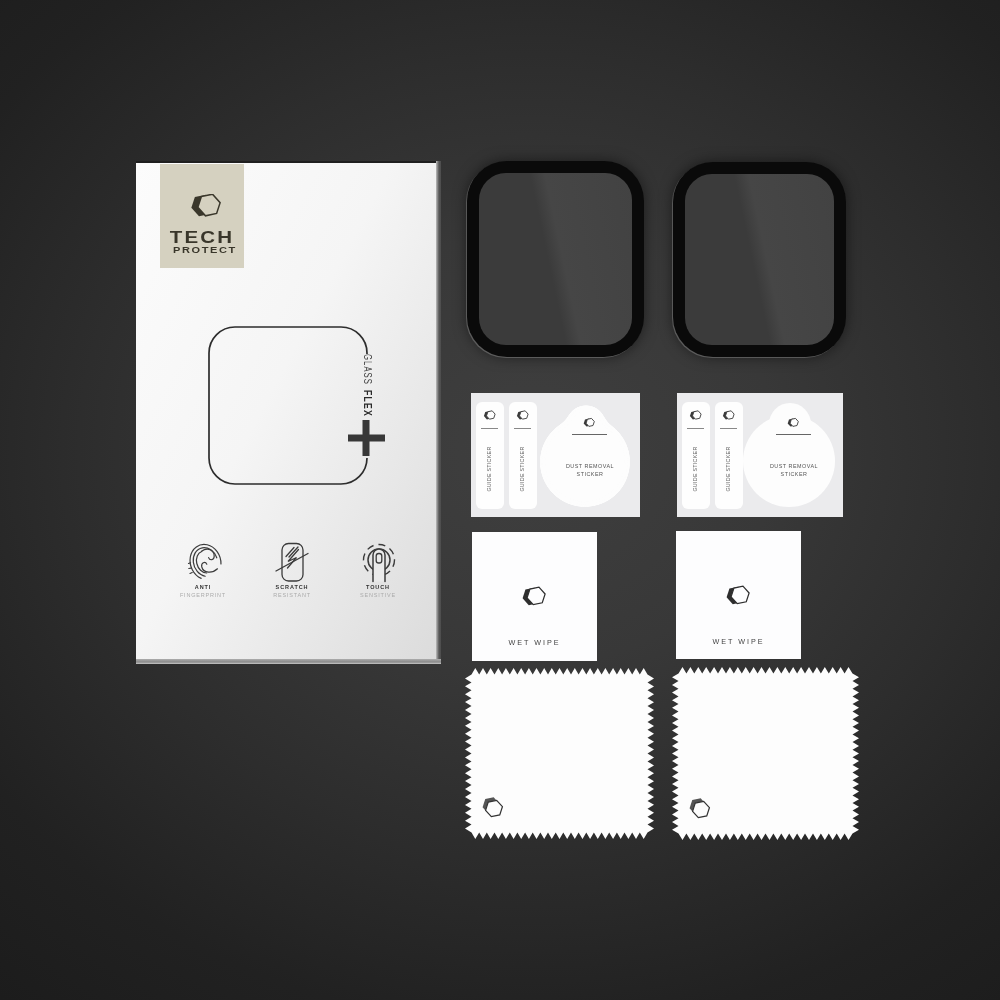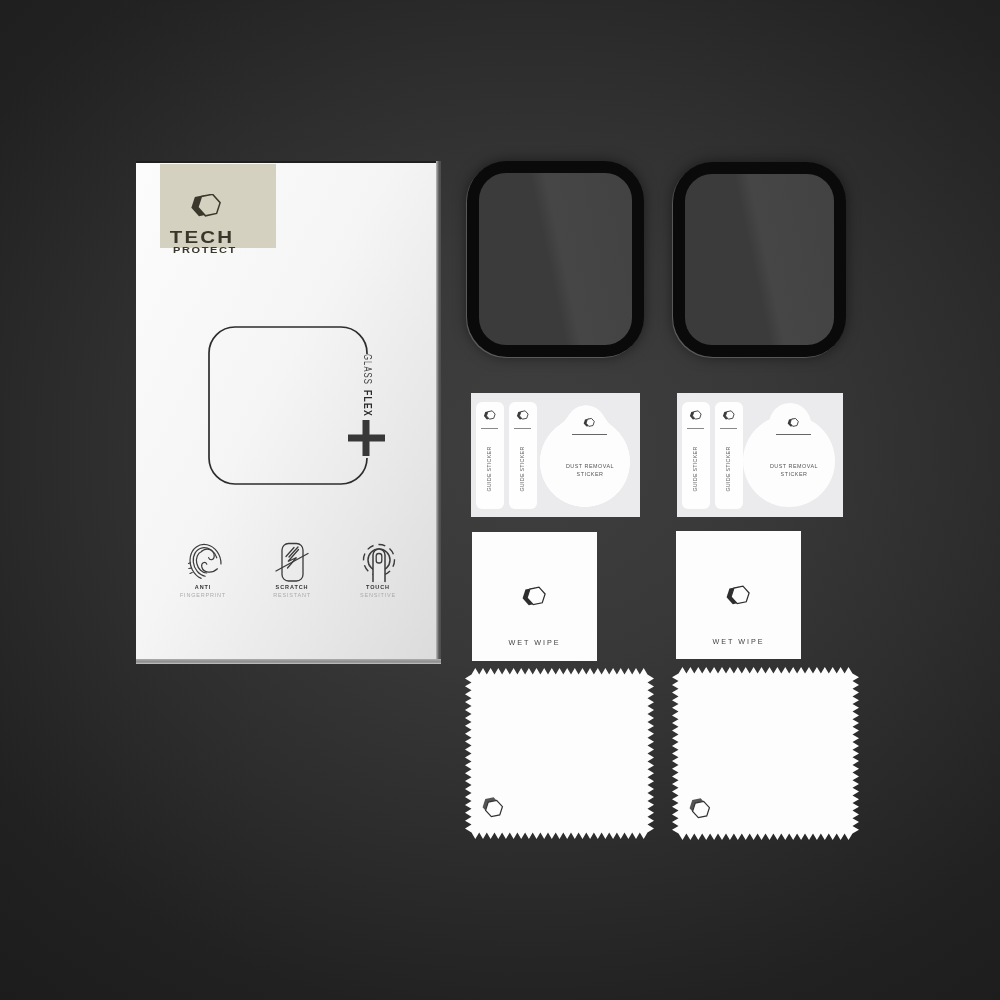--- a/index.html
+++ b/index.html
@@ -19,21 +19,21 @@
 
   <div class="abs" style="left:0; top:0; width:100%; height:2px; background:#1f1f1f;"></div>
 
   <div class="abs" style="right:0; top:0; width:5px; height:100%;
        background:linear-gradient(90deg,#bdbdbd 0px,#9a9a9a 1px,#565656 3px,#4c4c4c 100%)"></div>
 
   <div class="abs" style="left:0; bottom:0; width:100%; height:5px;
        background:linear-gradient(180deg,#adadad,#8a8a8a 60%,#c8c8c8)"></div>
 </div>
 
-<div class="abs" style="left:160px; top:164px; width:84px; height:84px; background:#d5d1c0;padding-left:32px;">
+<div class="abs" style="left:160px; top:164px; width:84px; height:104px; background:#d5d1c0;">
 
   <svg class="abs" style="left:28px; top:30px;" width="36" height="30" viewBox="0 0 36 30">
     <polygon points="25.65,9.13 22.13,19.97 10.98,22.34 3.35,13.87 6.87,3.03 18.02,0.66" fill="#3a372b"></polygon>
     <polygon points="32.15,8.63 28.63,19.47 17.48,21.84 9.85,13.37 13.37,2.53 24.52,0.16" fill="#d5d1c0" stroke="#3a372b" stroke-width="1.5"></polygon>
   </svg>
 
   <div class="abs" style="left:0; top:63px; width:84px; text-align:center; font-size:19px; font-weight:bold;
        letter-spacing:2px; color:#39362a; transform:scale(1.08,0.82); transform-origin:center;">TECH</div>
 
   <div class="abs" style="left:3px; top:80px; width:84px; text-align:center; font-size:11px; font-weight:bold;

